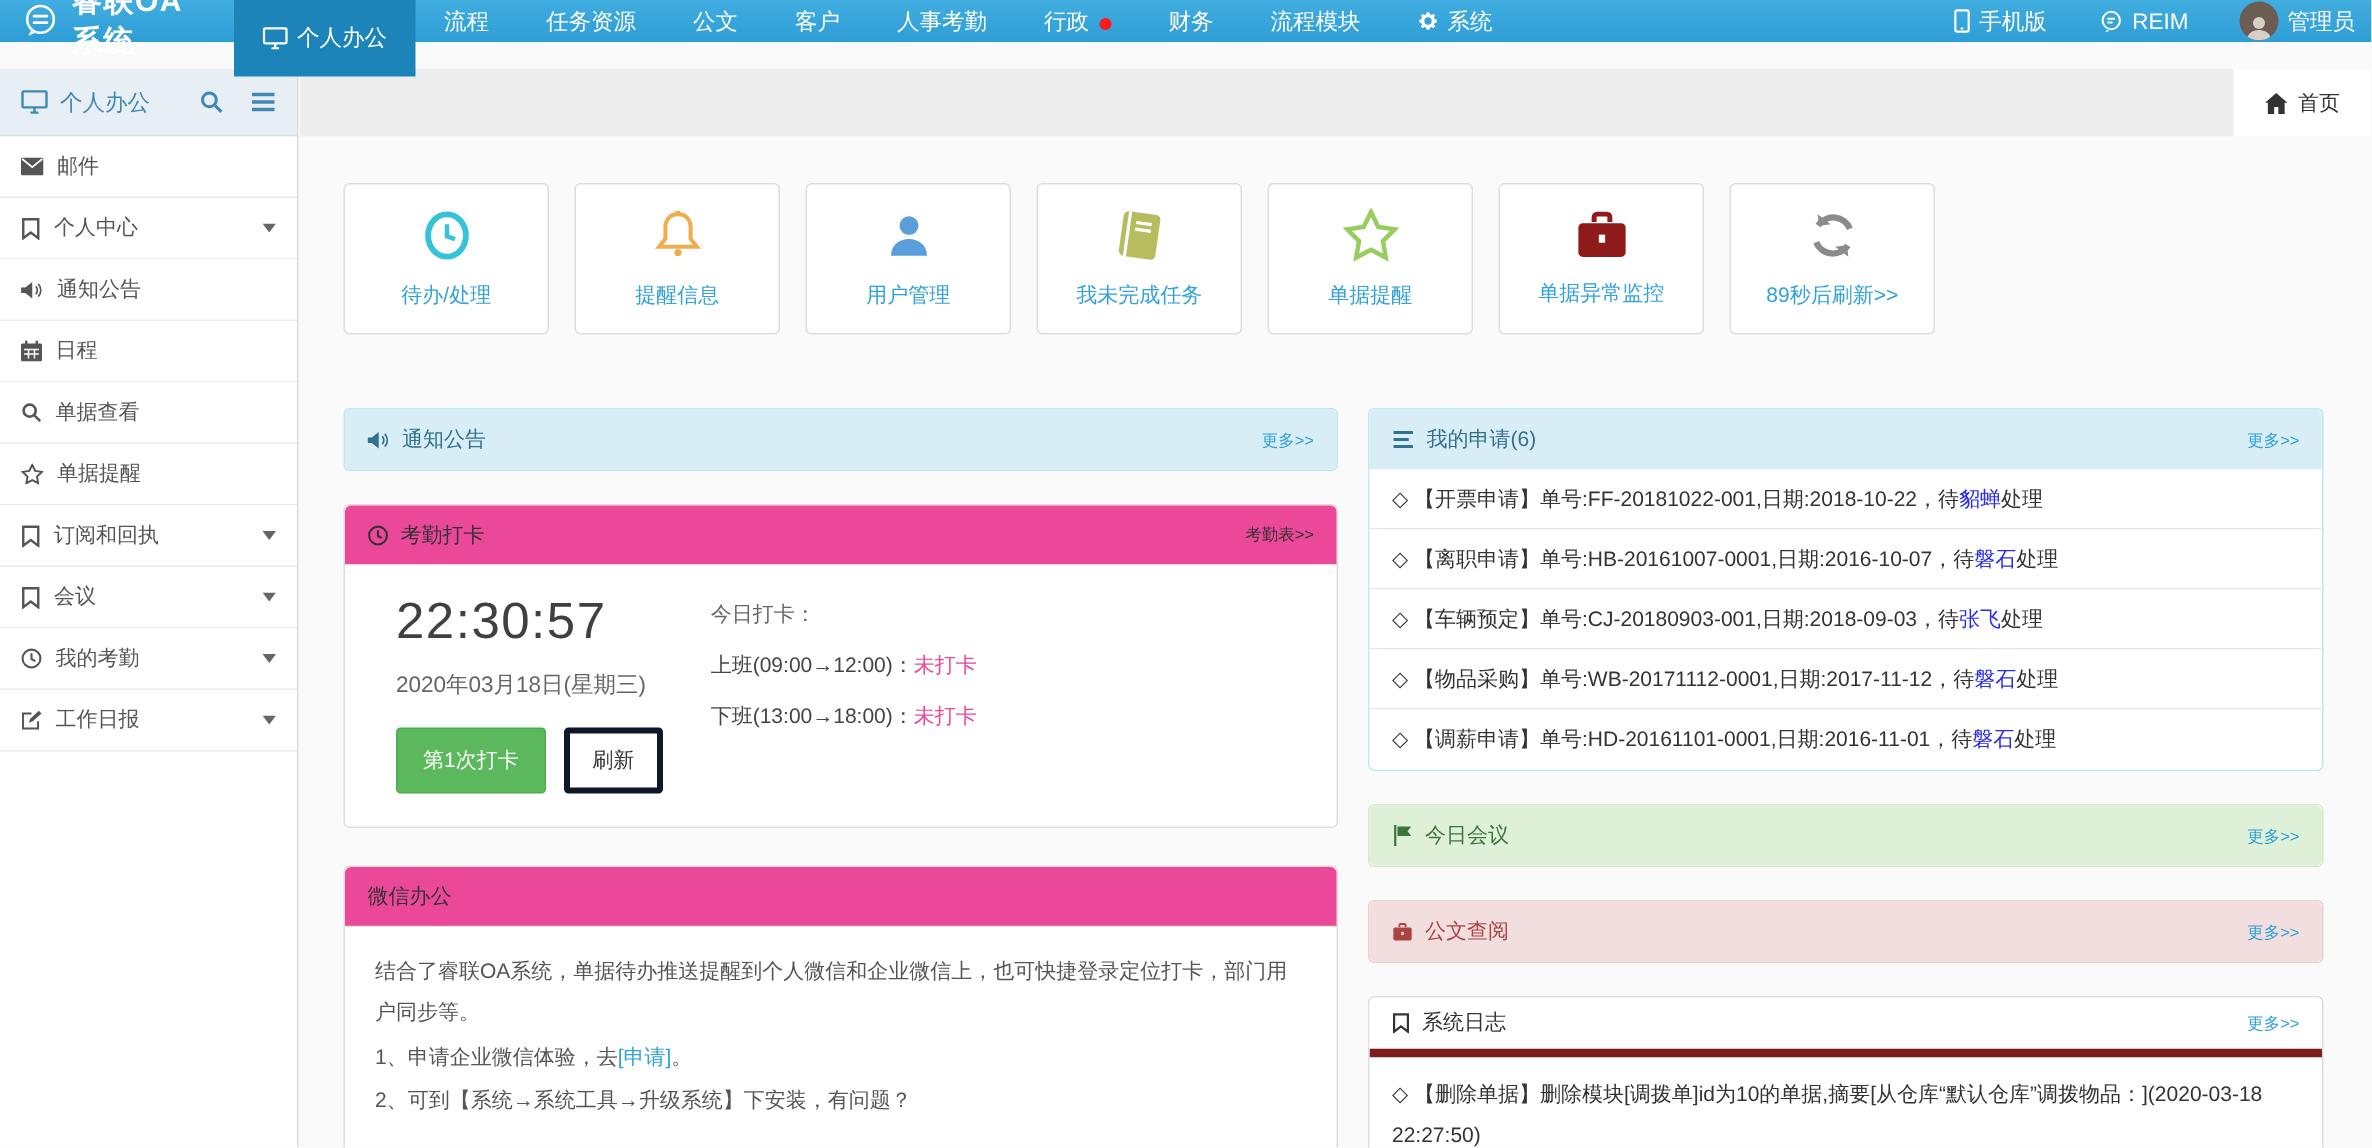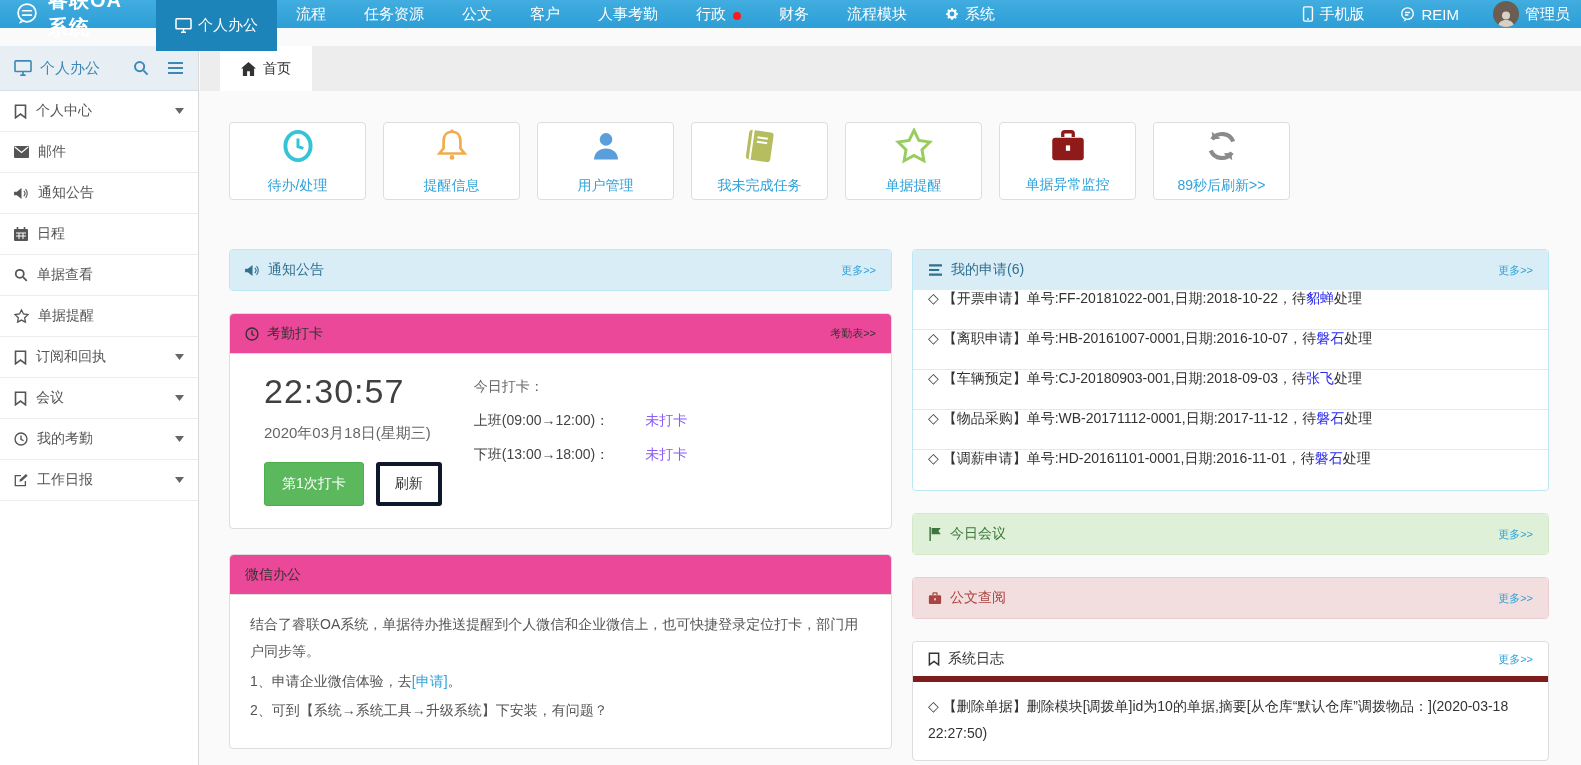--- a/index.html
+++ b/index.html
@@ -39,31 +39,31 @@
   .side-head .ic { color:#3e88b4; cursor:pointer; }
   .side-item {
     height:41px; display:flex; align-items:center; gap:9px; padding:0 14px;
     border-bottom:1px solid #ececec; color:#555; font-size:14px; cursor:pointer; background:#fff;
   }
   .side-item .ic { color:#555; }
   .side-item .caret { margin-left:auto; color:#666; }
 
   
   .main { position:absolute; top:46px; left:200px; right:0; bottom:0; background:#fafafa; }
-  .tabstrip { height:45px; background:#ededed; display:flex; align-items:stretch; }
+  .tabstrip { height:45px; background:#ededed; display:flex; align-items:stretch;justify-content:flex-end; }
   .tab-active {
     margin-left:20px; background:#fff; padding:0 21px; display:flex; align-items:center; gap:7px;
     font-size:14px; color:#333; cursor:pointer;
   }
   .content { padding:31px 32px 0 29px; }
 
   
   .cards { display:flex; gap:17px; margin-bottom:49px; }
   .card {
-    width:137px; height:78px; background:#fff; border:1px solid #ddd; border-radius:4px;
+    width:137px; height:101px; background:#fff; border:1px solid #ddd; border-radius:4px;
     display:flex; flex-direction:column; align-items:center; justify-content:center; gap:13px; cursor:pointer;
   }
   .card-label { color:#31a2d9; font-size:14px; }
 
   
   .cols { display:flex; gap:20px; align-items:flex-start; }
   .col-left { width:663px; flex:none; }
   .col-right { flex:1; }
 
   .panel { border-radius:4px; margin-bottom:22px; background:#fff; }
@@ -90,30 +90,30 @@
   .att-body { display:flex; padding:18px 20px 22px 34px; }
   .att-clock-time { font-size:34px; color:#404040; letter-spacing:1px; }
   .att-clock-date { font-size:15px; color:#666; margin-top:13px; }
   .att-btn-row { margin-top:19px; display:flex; gap:12px; }
   .btn-green { background:#5cb85c; border:1px solid #4cae4c; color:#fff; font-size:14px;
     padding:9px 17px; border-radius:3px; cursor:pointer; }
   .btn-plain { background:#fff; border:4px solid #0f172a; color:#333; font-size:14px;
     padding:9px 15px; border-radius:3px; cursor:pointer; }
   .att-right { margin-left:32px; padding-top:6px; font-size:14px; color:#555; }
   .att-right .row { margin-bottom:16px; color:#444; }
-  .status-red { color:#8b5cf6;margin-left:36px; }
+  .status-red { color:#ec4899; }
 
   
   .wechat-body { padding:16px 20px 24px 20px; font-size:14px; color:#555; line-height:1.95; }
   .wechat-body .line { margin-top:2px; }
   .link-blue { color:#31a2d9; cursor:pointer; }
 
   
   .app-row {
-    padding:0 15px; height:40px; display:flex; 
+    padding:0 15px; height:40px; display:flex; align-items:center;
     border-bottom:1px solid #e8e8e8; font-size:14px; color:#333; background:#fff; cursor:pointer;
     white-space:nowrap; overflow:hidden;
   }
   .app-row:last-child { border-bottom:none; border-radius:0 0 4px 4px; }
   .app-name { color:#2b2bee; cursor:pointer; }
 
   
   .syslog-body { padding:11px 15px 14px 15px; font-size:14px; color:#333; line-height:1.9; }
 </style>
 </head>
@@ -225,39 +225,39 @@
     </span>
     <span class="ic" style="margin-left:10px">
       <svg width="17" height="14" viewBox="0 0 17 14" fill="none" stroke="#3e88b4" stroke-width="2.2">
         <path d="M1 2h15M1 7h15M1 12h15"></path>
       </svg>
     </span>
   </div>
 
   <div class="side-item">
     <span class="ic">
+        <svg width="15" height="12" viewBox="0 0 15 12" fill="#555">
+          <rect x="0" y="0" width="15" height="12" rx="1"></rect>
+          <path d="M0.8 1l6.7 5.4L14.2 1" stroke="#fff" stroke-width="1.2" fill="none"></path>
+        </svg>
+      </span>
+    <span>邮件</span>
+  </div>
+  <div class="side-item">
+    <span class="ic">
         <svg width="13" height="15" viewBox="0 0 13 15" fill="none" stroke="#555" stroke-width="1.6">
           <path d="M1.5 1.2h10v12.6l-5-3.8-5 3.8z"></path>
         </svg>
       </span>
     <span>个人中心</span>
     <span class="caret ic">
         <svg width="9" height="6" viewBox="0 0 9 6" fill="#666">
           <path d="M0 0h9L4.5 6z"></path>
         </svg>
       </span>
-  </div>
-  <div class="side-item">
-    <span class="ic">
-        <svg width="15" height="12" viewBox="0 0 15 12" fill="#555">
-          <rect x="0" y="0" width="15" height="12" rx="1"></rect>
-          <path d="M0.8 1l6.7 5.4L14.2 1" stroke="#fff" stroke-width="1.2" fill="none"></path>
-        </svg>
-      </span>
-    <span>邮件</span>
   </div>
   <div class="side-item">
     <span class="ic">
         <svg width="15" height="13" viewBox="0 0 16 14" fill="#555">
           <path d="M0 5h3l5-4v12l-5-4H0z"></path>
           <path d="M10.5 4.2a4 4 0 0 1 0 5.6M12.3 2.4a6.6 6.6 0 0 1 0 9.2" stroke="#555" stroke-width="1.2" fill="none"></path>
         </svg>
       </span>
     <span>通知公告</span>
   </div>

